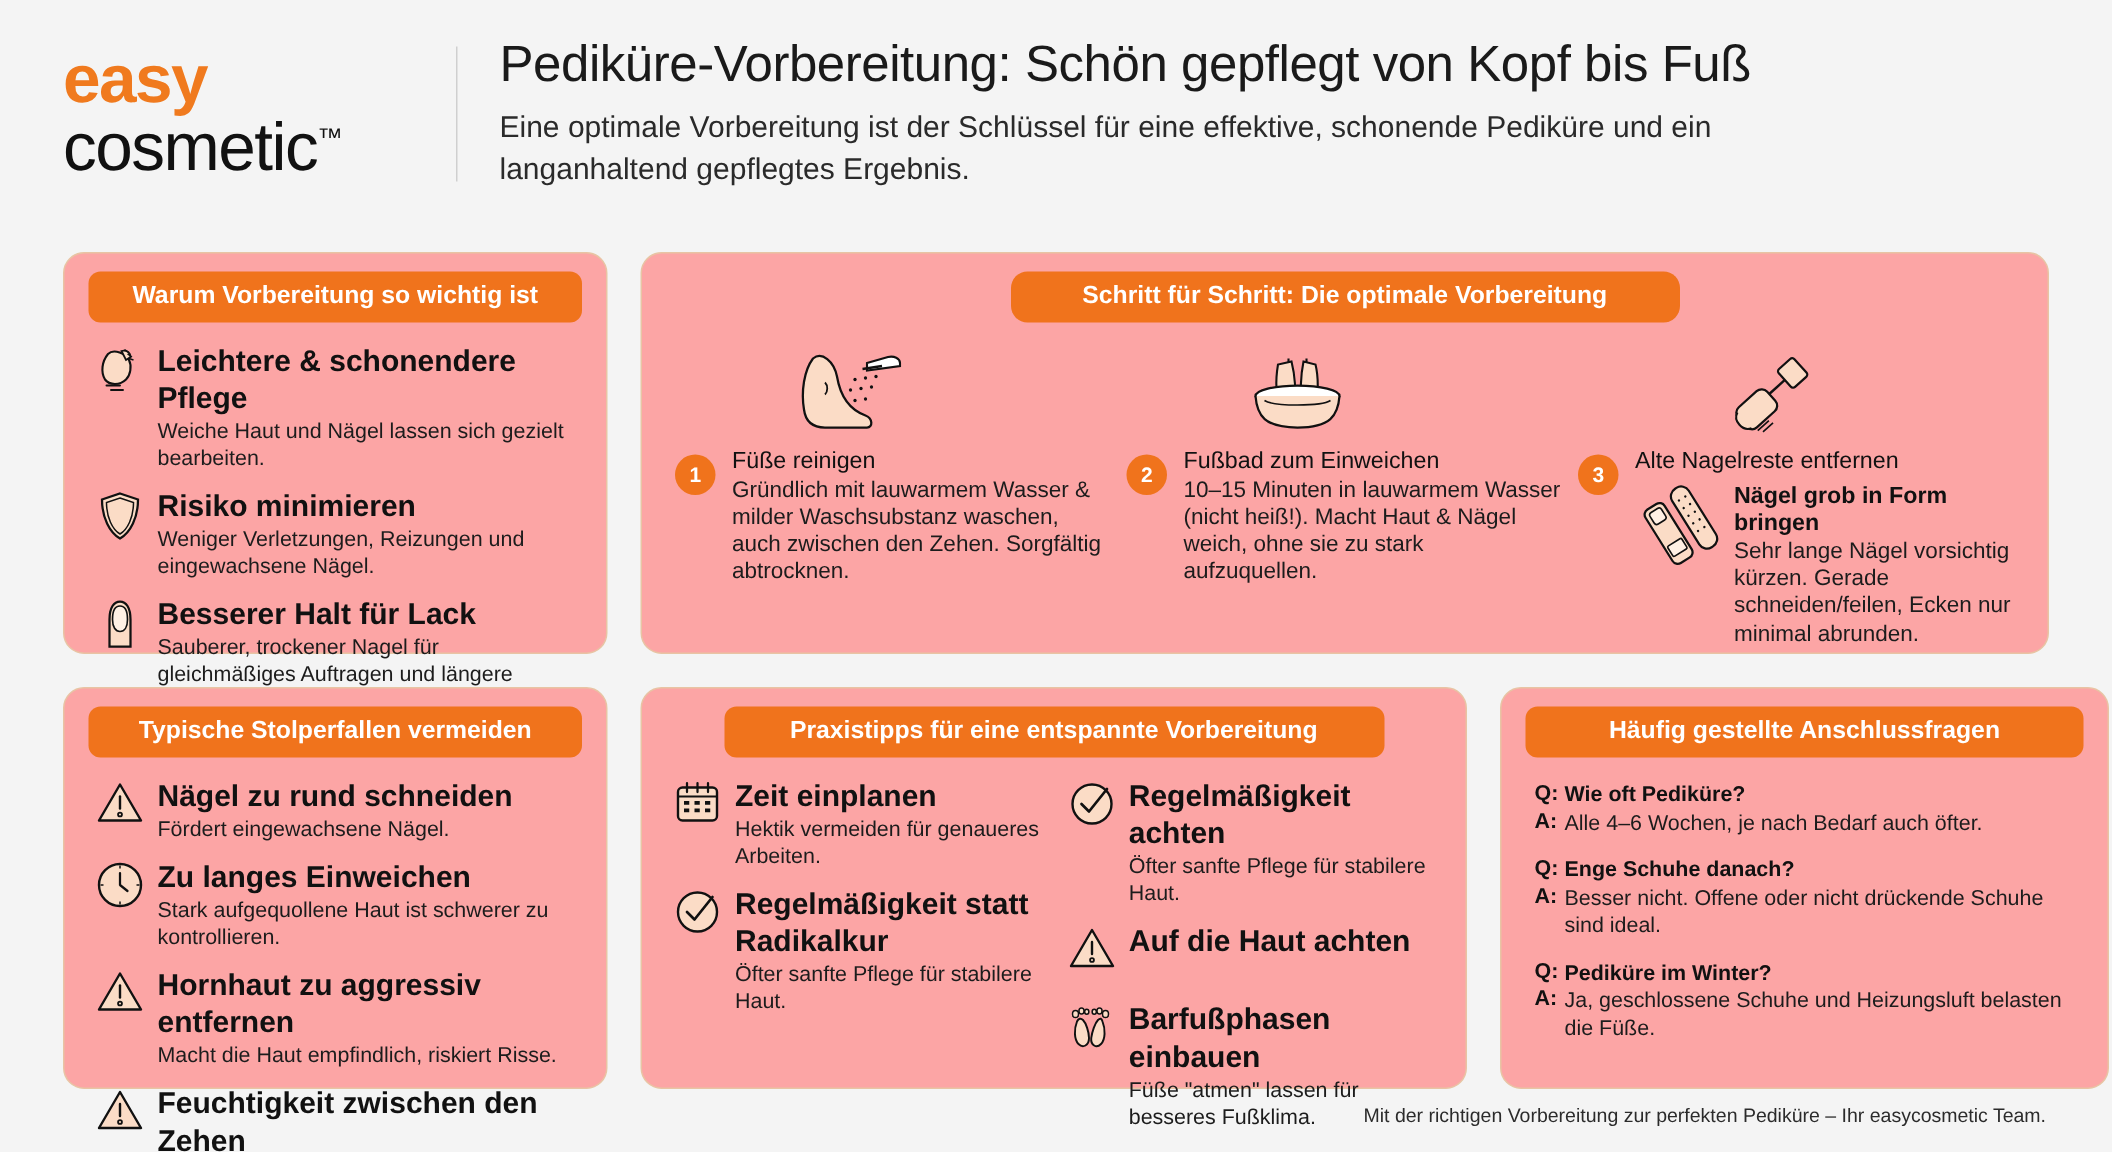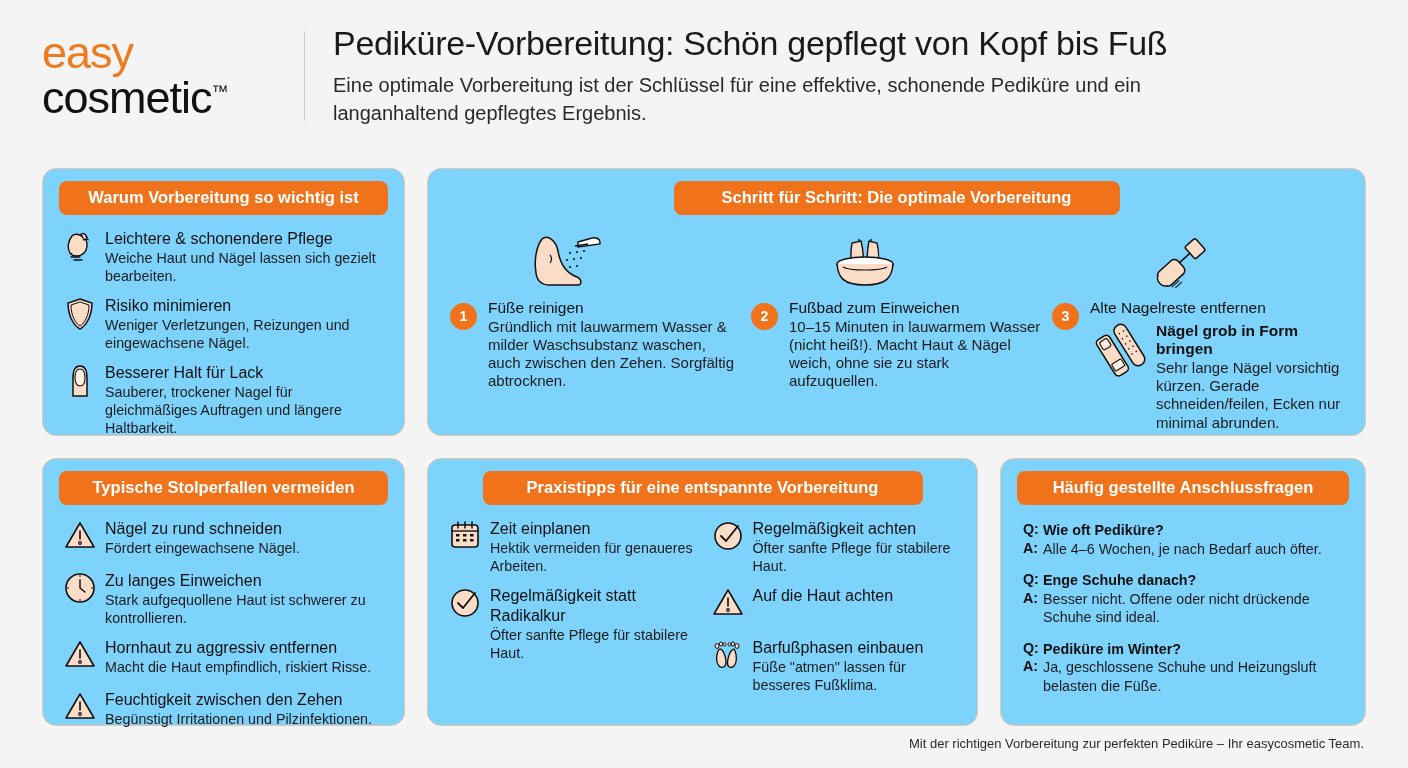--- a/index.html
+++ b/index.html
@@ -33,21 +33,21 @@
   .logo-block {
     width: 300px;
     padding-left: 42px;
     box-sizing: border-box;
     display: flex;
     flex-direction: column;
     justify-content: center;
   }
   .logo-easy {
     font-size: 45px;
-    font-weight: normal;
+    font-weight: bold;
     color: #F07A1E;
     line-height: 0.95;
     letter-spacing: -1px;
   }
   .logo-cosmetic {
     font-size: 45px;
     font-weight: normal;
     color: #111;
     line-height: 1.0;
     letter-spacing: -1px;
@@ -79,21 +79,21 @@
   .header-sub {
     font-size: 20px;
     color: #2a2a2a;
     line-height: 1.4;
     max-width: 830px;
   }
 
   
   .card {
     position: absolute;
-    background: #7dd3fc;
+    background: #fca5a5;
     border: 1.5px solid #e8c4a4;
     border-radius: 14px;
     box-sizing: border-box;
   }
   .card-title {
     background: #F0731C;
     color: #ffffff;
     font-size: 16.5px;
     font-weight: bold;
     text-align: center;
@@ -103,21 +103,21 @@
     display: block;
     box-sizing: border-box;
     line-height: 1.15;
   }
 
   
   #card-why      { left: 42px;  top: 168px; width: 363px; height: 268px; }
   #card-steps    { left: 427px; top: 168px; width: 551px; height: 268px; }
   #card-pitfalls { left: 42px;  top: 458px; width: 363px; height: 268px; }
   #card-tips     { left: 427px; top: 458px; width: 551px; height: 268px; }
-  #card-faq      { left: 1000px;top: 458px; width: 366px; height: 268px; }
+  #card-faq      { left: 1000px;top: 458px; width: 406px; height: 268px; }
 
   
   #card-steps { width: 939px; }
 
   .card-body {
     padding: 14px 18px 0 18px;
   }
 
   
   .bullet {
@@ -130,22 +130,22 @@
     width: 38px;
     min-width: 38px;
     height: 40px;
     display: flex;
     align-items: flex-start;
     justify-content: center;
     padding-top: 1px;
   }
   .bullet-text { padding-left: 6px; }
   .b-head {
-    font-size: 16px;
-    font-weight: normal;
+    font-size: 20px;
+    font-weight: bold;
     color: #111;
     line-height: 1.25;
   }
   .b-body {
     font-size: 14.3px;
     color: #1c1c1c;
     line-height: 1.26;
   }
 
   
@@ -317,21 +317,21 @@
           <div class="b-head">Besserer Halt für Lack</div>
           <div class="b-body">Sauberer, trockener Nagel für gleichmäßiges Auftragen und längere Haltbarkeit.</div>
         </div>
       </div>
 
     </div>
   </div>
 
   <div class="card" id="card-steps">
     <div style="padding:12px 16px 0 16px;">
-      <div class="card-title" style="width:446px;">Schritt für Schritt: Die optimale Vorbereitung</div>
+      <div class="card-title" style="width:446px;border-radius:11px;">Schritt für Schritt: Die optimale Vorbereitung</div>
     </div>
 
     <div class="steps-row">
 
       <div class="step">
         <div class="step-art step-art-left">
           <svg width="90" height="62" viewBox="0 0 90 62">
             <path d="M22 6 C16 14, 14 28, 16 40 C17 48, 22 52, 30 52 L58 52 C62 52, 62 46, 57 44 C46 40, 40 30, 38 18 C36 8, 28 1, 22 6 Z" fill="#FBDCC6" stroke="#111" stroke-width="1.5"></path>
             <path d="M30 22 C32 24, 32 28, 30 30" stroke="#111" stroke-width="1.2" fill="none"></path>
             <path d="M58 9 L72 5 C76 4, 80 6, 80 9 L80 11 L58 14 Z" fill="#fff" stroke="#111" stroke-width="1.4"></path>

